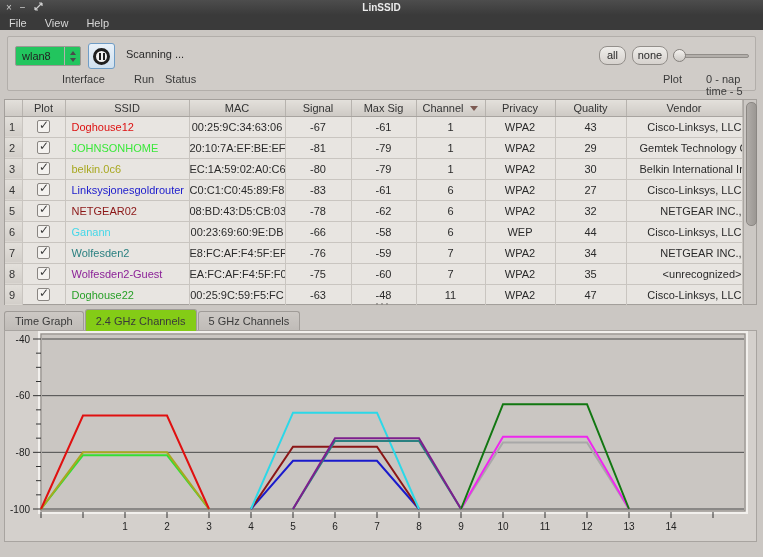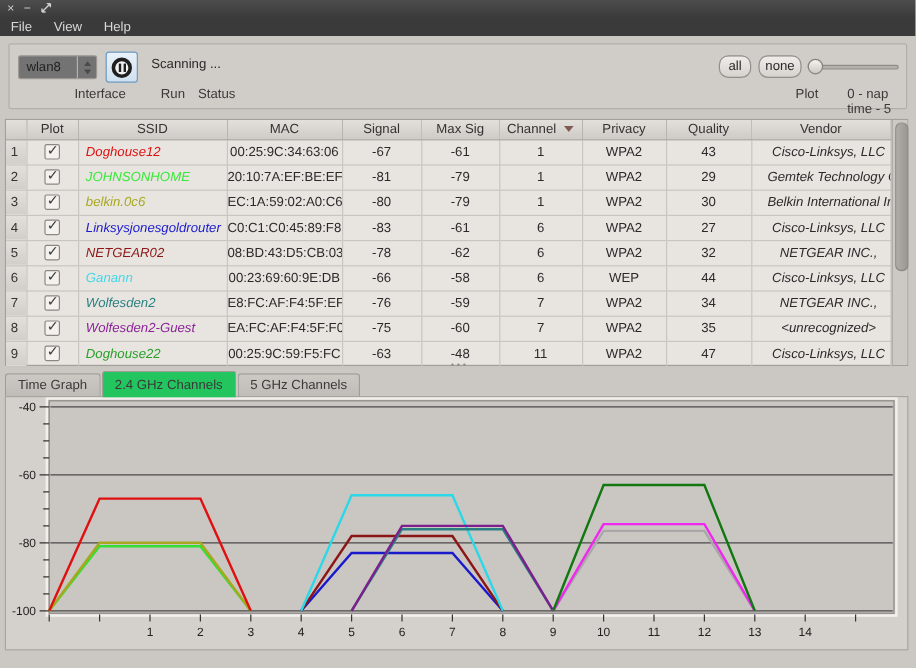--- a/index.html
+++ b/index.html
@@ -19,21 +19,21 @@
 
   
   #menubar { position:absolute; left:0; top:15px; width:763px; height:15px;
     background:#3a3a3a; color:#d8d8d8; display:flex; align-items:center; gap:0; }
   .menu-item { padding:1px 9px; font-size:11px; }
 
   
   #toolbar { position:absolute; left:7px; top:36px; width:749px; height:55px;
     background:#d0ccc8; border:1px solid #b2aeaa; border-radius:2px; }
   #iface-spin { position:absolute; left:7px; top:9px; width:66px; height:20px;
-    background:#737373; border:1px solid #9c9894; border-radius:2px;text-decoration:underline; }
+    background:#22c55e; border:1px solid #9c9894; border-radius:2px;text-decoration:underline; }
   #iface-spin .val { position:absolute; left:6px; top:3px; font-size:11px; color:#222; }
   #iface-spin .arrows { position:absolute; right:0; top:0; width:16px; height:18px;
     border-left:1px solid #b5b1ad; }
   .tri-up { position:absolute; left:5px; top:4px; width:0; height:0;
     border-left:3px solid transparent; border-right:3px solid transparent;
     border-bottom:4px solid #4a4a4a; }
   .tri-down { position:absolute; left:5px; bottom:3px; width:0; height:0;
     border-left:3px solid transparent; border-right:3px solid transparent;
     border-top:4px solid #4a4a4a; }
   #run-button { position:absolute; left:80px; top:6px; width:27px; height:26px;
@@ -63,41 +63,41 @@
   
   #table-wrap { position:absolute; left:4px; top:99px; width:753px; height:206px;
     border:1px solid #a39f9b; background:#e8e5e1; display:flex; }
   table { border-collapse:collapse; table-layout:fixed; width:737px; }
   th { height:16px; background:linear-gradient(#e3e0db,#cecac5);
     border-right:1px solid #b7b3ae; border-bottom:1px solid #a8a4a0;
     font-weight:normal; font-size:11px; color:#333; position:relative; }
   td { height:21px; border-right:1px solid #c9c5c0; border-bottom:1px solid #c9c5c0;
     font-size:11px; text-align:center; overflow:hidden; white-space:nowrap; }
   td.rownum { background:linear-gradient(#e3e0db,#d2cec9); color:#333; text-align:left; padding-left:4px; }
-  td.ssid { text-align:left; padding-left:6px;font-style:italic; }
-  td.vendor { text-align:center; padding-left:13px;font-style:italic; }
+  td.ssid { text-align:left; padding-left:6px; }
+  td.vendor { text-align:right; padding-left:13px; }
   .checkbox { width:13px; height:13px; margin:0 auto; background:#f4f2ef;
     border:1px solid #8a8682; border-radius:2px; position:relative; }
   .checkbox .mark { position:absolute; left:1px; top:-3px; font-size:12px; color:#3a3a3a; }
   .sort-tri { display:inline-block; width:0; height:0; margin-left:7px;
     border-left:4px solid transparent; border-right:4px solid transparent;
     border-top:5px solid #7d5a52; vertical-align:middle; }
   #vscroll { width:16px; background:#ccc8c4; border-left:1px solid #aaa6a2; position:relative; }
   #vscroll .thumb { position:absolute; left:2px; top:2px; width:11px; height:124px;
     background:linear-gradient(90deg,#b0aca8,#9b9793); border-radius:5px; border:1px solid #8b8783; }
   #splitter { position:absolute; left:372px; top:303px; width:20px; height:4px;
     display:flex; gap:3px; justify-content:center; }
   #splitter i { width:2px; height:2px; border-radius:50%; background:#8e8a86; }
 
   
   #tabbar { position:absolute; left:4px; top:309px; height:22px; display:flex; align-items:flex-end; }
   .tab { height:20px; padding:0 10px; line-height:19px; font-size:11px;
     background:linear-gradient(#ccc8c4,#bfbbb7); border:1px solid #a09c98;
     border-bottom:none; border-radius:3px 3px 0 0; margin-right:1px; color:#3a3a3a; }
-  .tab.active { height:22px; line-height:22px; background:#22c55e; position:relative; z-index:3; }
+  .tab.active { height:22px; line-height:22px; background:#84cc16; position:relative; z-index:3; }
 
   
   #chart-panel { position:absolute; left:4px; top:330px; width:753px; height:212px;
     background:#d4d0cc; border:1px solid #a8a4a0; }
   #chart-svg { position:absolute; left:0; top:0; }
 </style>
 </head>
 <body>
 
 <div id="window">
@@ -105,20 +105,21 @@
   <div id="titlebar">
     <div class="controls">
       <span class="ctl">×</span>
       <span class="ctl">−</span>
       <span class="ctl">
         <svg width="9" height="9" viewBox="0 0 9 9">
             <path d="M1 8 L8 1 M8 1 L5 1 M8 1 L8 4 M1 8 L4 8 M1 8 L1 5" stroke="#cfcfcf" stroke-width="1.2" fill="none"></path>
           </svg>
       </span>
     </div>
+    <div id="window-title">LinSSID</div>
   </div>
 
   <div id="menubar">
       <span class="menu-item">File</span>
       <span class="menu-item">View</span>
       <span class="menu-item">Help</span>
     </div>
 
   <div id="toolbar">
     <div id="iface-spin">

